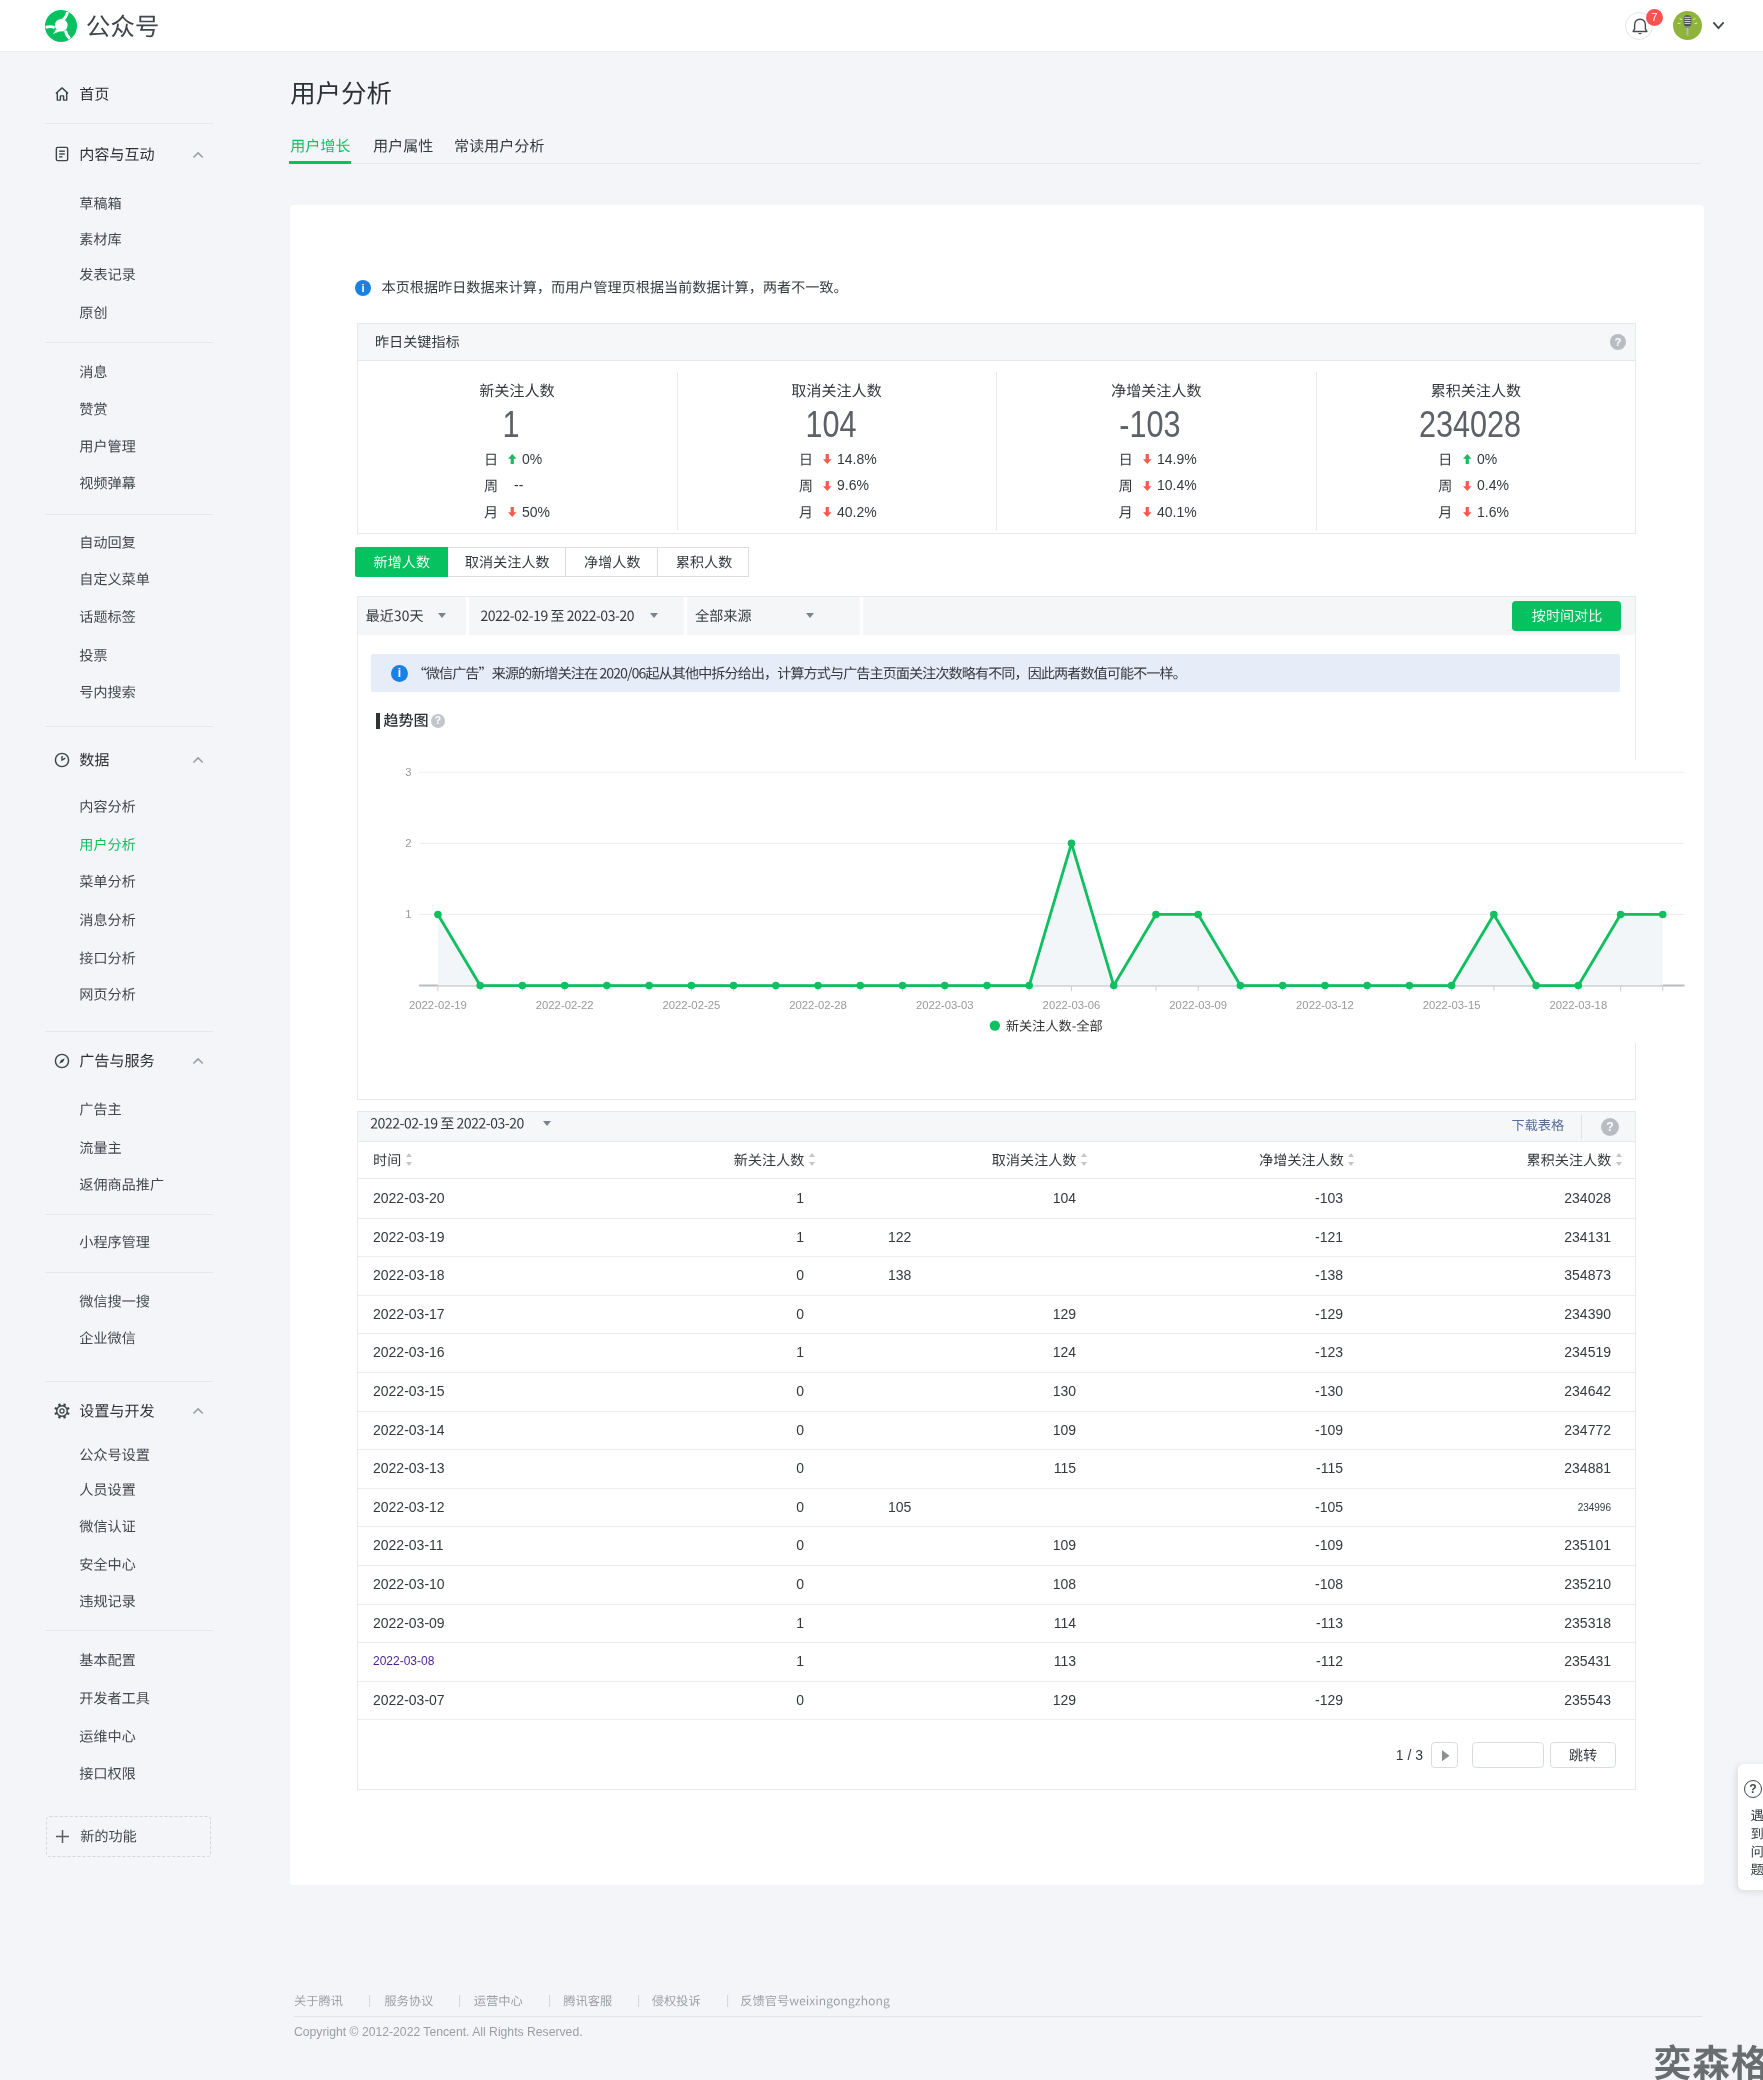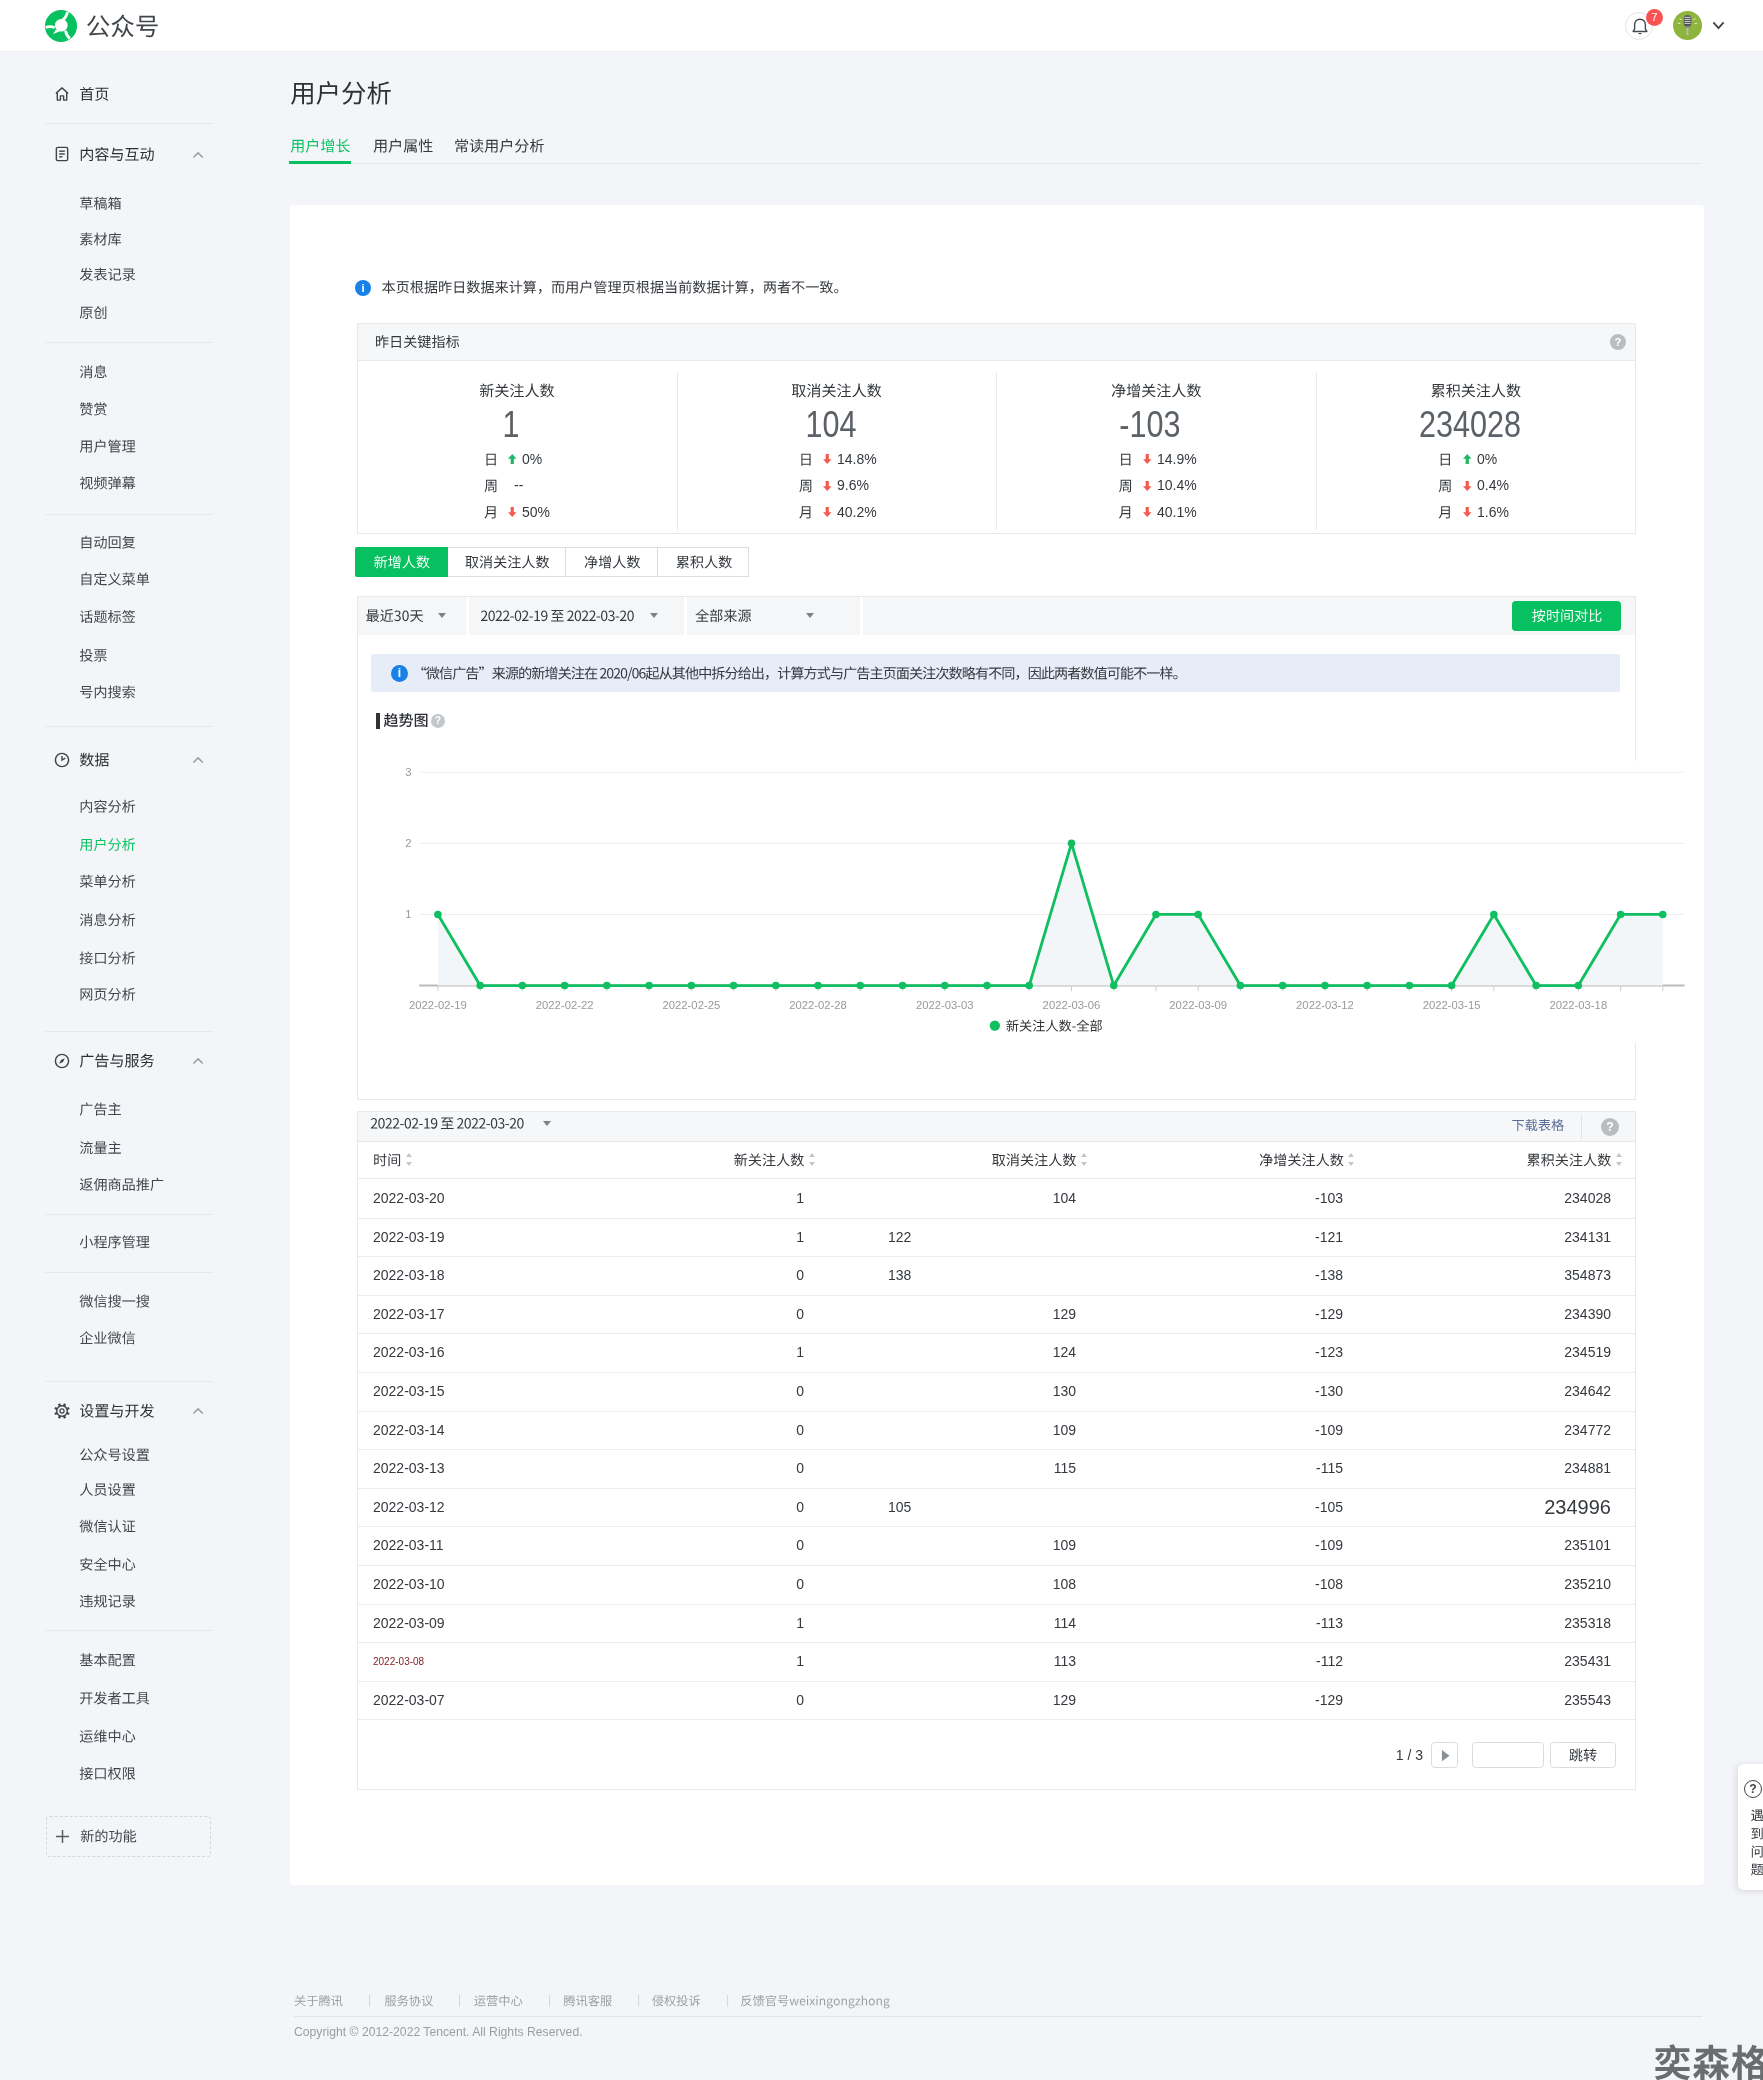--- a/index.html
+++ b/index.html
@@ -328,41 +328,41 @@
 <div class="lat" style="z-index:10;left:373px;top:1449px;width:188px;height:39px;line-height:39px;font-size:14px;color:#35393e">2022-03-13</div>
 <div class="lat" style="z-index:10;left:616px;top:1449px;width:188px;height:39px;line-height:39px;text-align:right;font-size:14px;color:#35393e">0</div>
 <div class="lat" style="z-index:10;left:888px;top:1449px;width:188px;height:39px;line-height:39px;text-align:right;font-size:14px;color:#35393e">115</div>
 <div class="lat" style="z-index:10;left:1155px;top:1449px;width:188px;height:39px;line-height:39px;text-align:right;font-size:14px;color:#35393e">-115</div>
 <div class="lat" style="z-index:10;left:1423px;top:1449px;width:188px;height:39px;line-height:39px;text-align:right;font-size:14px;color:#35393e">234881</div>
 <div class="abs" style="z-index:10;left:358px;top:1488px;width:1277px;height:0.9px;background:#ececee"></div>
 <div class="lat" style="z-index:10;left:373px;top:1488px;width:188px;height:39px;line-height:39px;font-size:14px;color:#35393e">2022-03-12</div>
 <div class="lat" style="z-index:10;left:616px;top:1488px;width:188px;height:39px;line-height:39px;text-align:right;font-size:14px;color:#35393e">0</div>
 <div class="lat" style="z-index:10;left:888px;top:1488px;width:188px;height:39px;line-height:39px;font-size:14px;color:#35393e">105</div>
 <div class="lat" style="z-index:10;left:1155px;top:1488px;width:188px;height:39px;line-height:39px;text-align:right;font-size:14px;color:#35393e">-105</div>
-<div class="lat" style="z-index:10;left:1423px;top:1488px;width:188px;height:39px;line-height:39px;text-align:right;font-size:20px;color:#35393e">234996</div>
+<div class="lat" style="z-index:10;left:1423px;top:1488px;width:188px;height:39px;line-height:39px;text-align:right;font-size:10px;color:#35393e">234996</div>
 <div class="abs" style="z-index:10;left:358px;top:1526px;width:1277px;height:0.9px;background:#ececee"></div>
 <div class="lat" style="z-index:10;left:373px;top:1526px;width:188px;height:39px;line-height:39px;font-size:14px;color:#35393e">2022-03-11</div>
 <div class="lat" style="z-index:10;left:616px;top:1526px;width:188px;height:39px;line-height:39px;text-align:right;font-size:14px;color:#35393e">0</div>
 <div class="lat" style="z-index:10;left:888px;top:1526px;width:188px;height:39px;line-height:39px;text-align:right;font-size:14px;color:#35393e">109</div>
 <div class="lat" style="z-index:10;left:1155px;top:1526px;width:188px;height:39px;line-height:39px;text-align:right;font-size:14px;color:#35393e">-109</div>
 <div class="lat" style="z-index:10;left:1423px;top:1526px;width:188px;height:39px;line-height:39px;text-align:right;font-size:14px;color:#35393e">235101</div>
 <div class="abs" style="z-index:10;left:358px;top:1565px;width:1277px;height:0.9px;background:#ececee"></div>
 <div class="lat" style="z-index:10;left:373px;top:1565px;width:188px;height:39px;line-height:39px;font-size:14px;color:#35393e">2022-03-10</div>
 <div class="lat" style="z-index:10;left:616px;top:1565px;width:188px;height:39px;line-height:39px;text-align:right;font-size:14px;color:#35393e">0</div>
 <div class="lat" style="z-index:10;left:888px;top:1565px;width:188px;height:39px;line-height:39px;text-align:right;font-size:14px;color:#35393e">108</div>
 <div class="lat" style="z-index:10;left:1155px;top:1565px;width:188px;height:39px;line-height:39px;text-align:right;font-size:14px;color:#35393e">-108</div>
 <div class="lat" style="z-index:10;left:1423px;top:1565px;width:188px;height:39px;line-height:39px;text-align:right;font-size:14px;color:#35393e">235210</div>
 <div class="abs" style="z-index:10;left:358px;top:1604px;width:1277px;height:0.9px;background:#ececee"></div>
 <div class="lat" style="z-index:10;left:373px;top:1604px;width:188px;height:39px;line-height:39px;font-size:14px;color:#35393e">2022-03-09</div>
 <div class="lat" style="z-index:10;left:616px;top:1604px;width:188px;height:39px;line-height:39px;text-align:right;font-size:14px;color:#35393e">1</div>
 <div class="lat" style="z-index:10;left:888px;top:1604px;width:188px;height:39px;line-height:39px;text-align:right;font-size:14px;color:#35393e">114</div>
 <div class="lat" style="z-index:10;left:1155px;top:1604px;width:188px;height:39px;line-height:39px;text-align:right;font-size:14px;color:#35393e">-113</div>
 <div class="lat" style="z-index:10;left:1423px;top:1604px;width:188px;height:39px;line-height:39px;text-align:right;font-size:14px;color:#35393e">235318</div>
 <div class="abs" style="z-index:10;left:358px;top:1642px;width:1277px;height:0.9px;background:#ececee"></div>
-<div class="lat" style="z-index:10;left:373px;top:1642px;width:188px;height:39px;line-height:39px;font-size:10px;color:#7f1d1d">2022-03-08</div>
+<div class="lat" style="z-index:10;left:373px;top:1642px;width:188px;height:39px;line-height:39px;font-size:12px;color:#4c1d95">2022-03-08</div>
 <div class="lat" style="z-index:10;left:616px;top:1642px;width:188px;height:39px;line-height:39px;text-align:right;font-size:14px;color:#35393e">1</div>
 <div class="lat" style="z-index:10;left:888px;top:1642px;width:188px;height:39px;line-height:39px;text-align:right;font-size:14px;color:#35393e">113</div>
 <div class="lat" style="z-index:10;left:1155px;top:1642px;width:188px;height:39px;line-height:39px;text-align:right;font-size:14px;color:#35393e">-112</div>
 <div class="lat" style="z-index:10;left:1423px;top:1642px;width:188px;height:39px;line-height:39px;text-align:right;font-size:14px;color:#35393e">235431</div>
 <div class="abs" style="z-index:10;left:358px;top:1681px;width:1277px;height:0.9px;background:#ececee"></div>
 <div class="lat" style="z-index:10;left:373px;top:1681px;width:188px;height:39px;line-height:39px;font-size:14px;color:#35393e">2022-03-07</div>
 <div class="lat" style="z-index:10;left:616px;top:1681px;width:188px;height:39px;line-height:39px;text-align:right;font-size:14px;color:#35393e">0</div>
 <div class="lat" style="z-index:10;left:888px;top:1681px;width:188px;height:39px;line-height:39px;text-align:right;font-size:14px;color:#35393e">129</div>
 <div class="lat" style="z-index:10;left:1155px;top:1681px;width:188px;height:39px;line-height:39px;text-align:right;font-size:14px;color:#35393e">-129</div>
 <div class="lat" style="z-index:10;left:1423px;top:1681px;width:188px;height:39px;line-height:39px;text-align:right;font-size:14px;color:#35393e">235543</div>

